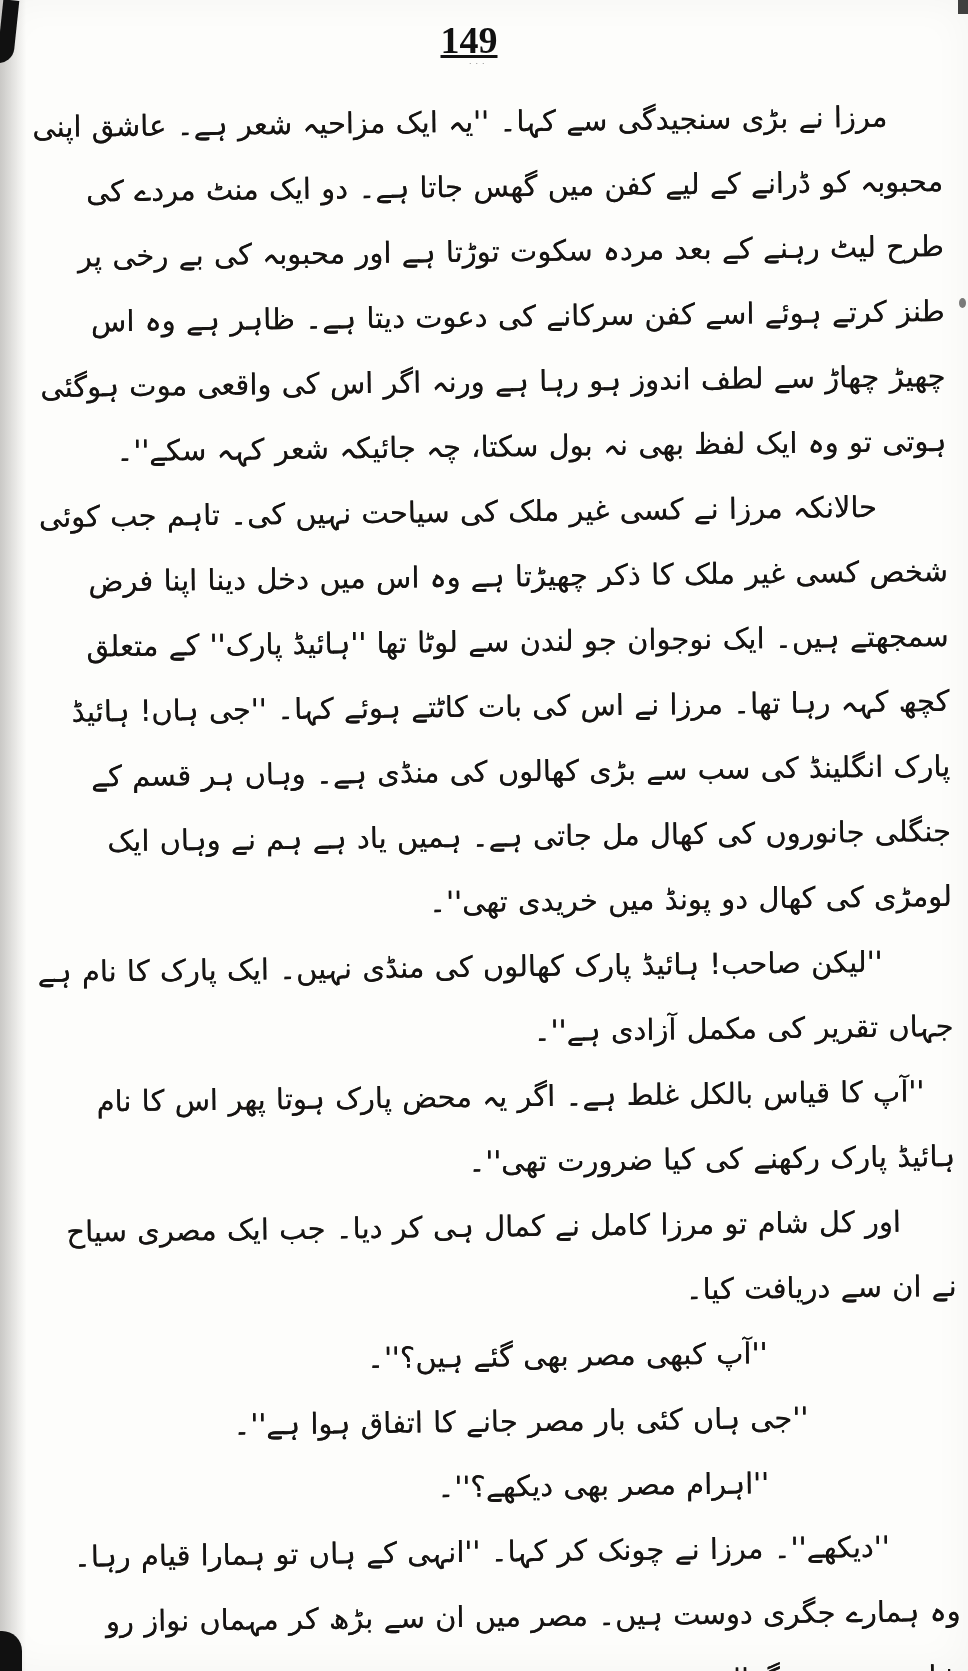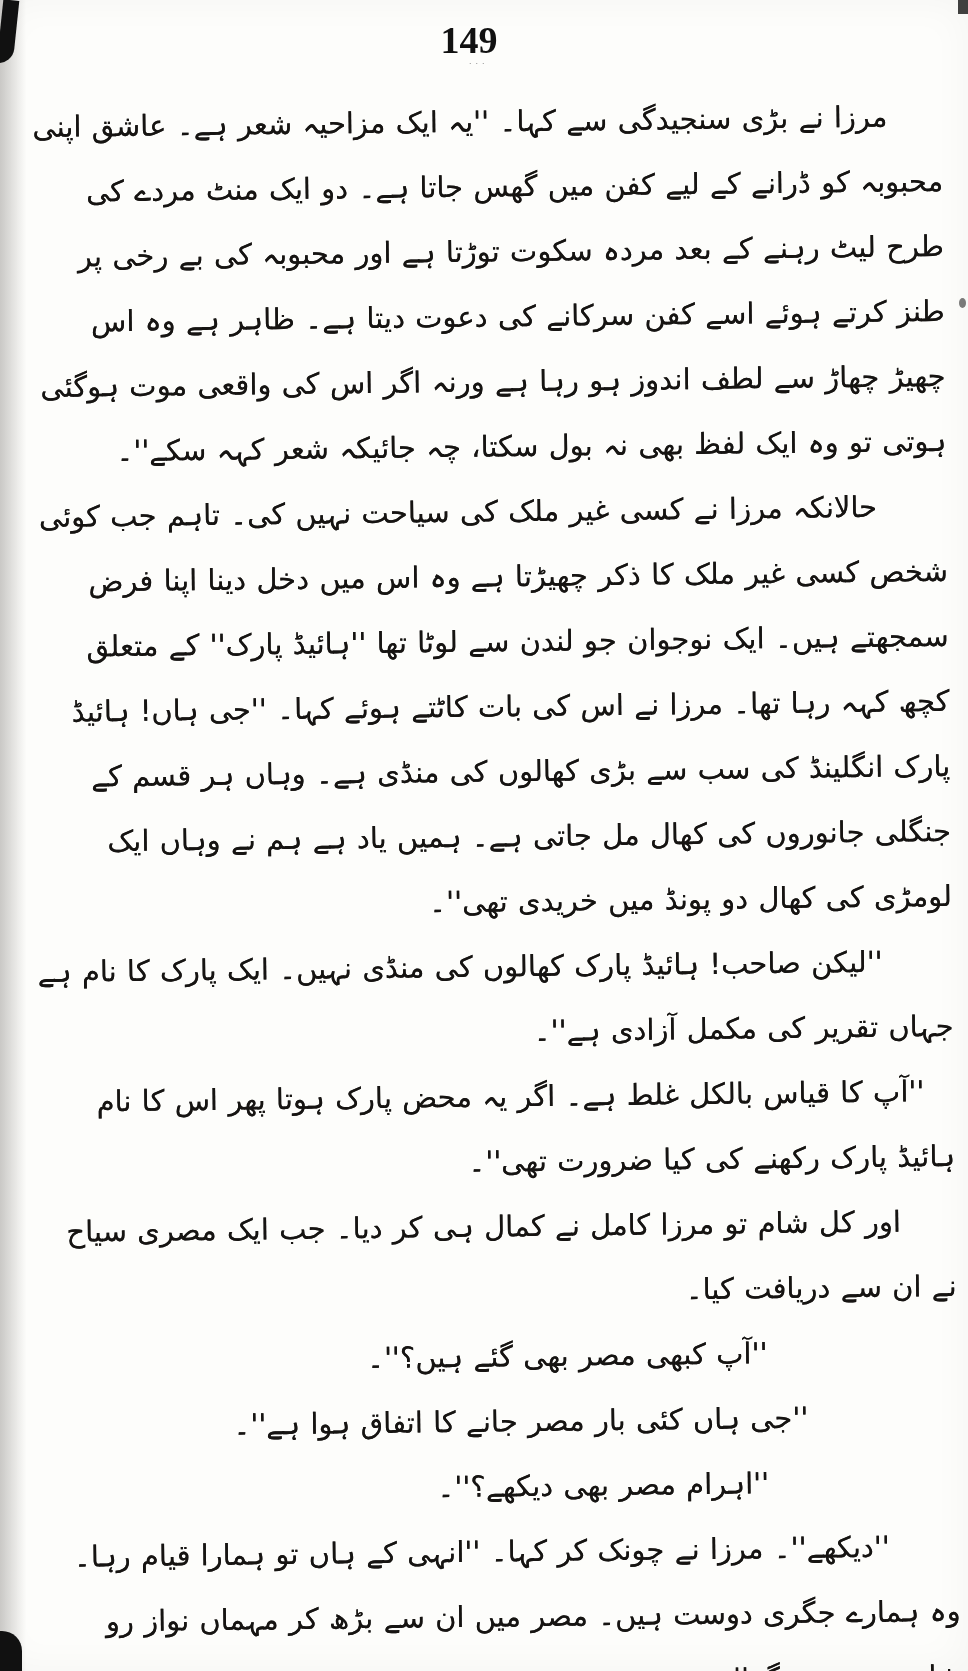--- a/index.html
+++ b/index.html
@@ -29,20 +29,21 @@
   .mark-right-mid{right:2px;top:298px;width:7px;height:10px;opacity:.55;border-radius:50%;}
   .speck{position:absolute;left:468px;top:62px;width:14px;height:10px;
     color:#444;font-size:9px;letter-spacing:2px;pointer-events:none;opacity:.6;}
   .page-number{
     position:absolute;top:18px;left:0;right:30px;
     text-align:center;
     font-family:"Liberation Serif",serif;
     font-weight:bold;
     font-size:38px;
     color:#111;
+    text-decoration:underline;
   }
   .text-block{
     position:absolute;
     top:84px;right:26px;left:22px;
     direction:rtl;
     transform:rotate(-0.7deg);
     transform-origin:top right;
     color:#161412;
   }
   .text-block p{

